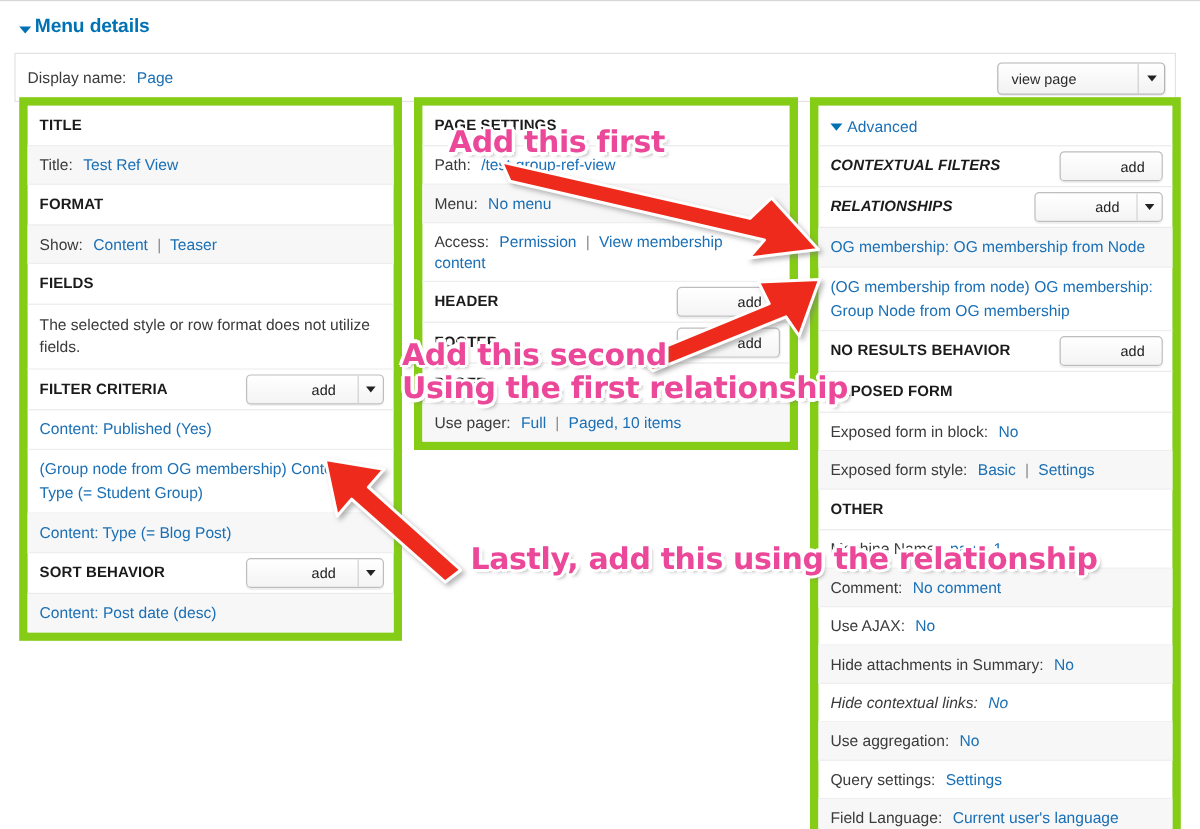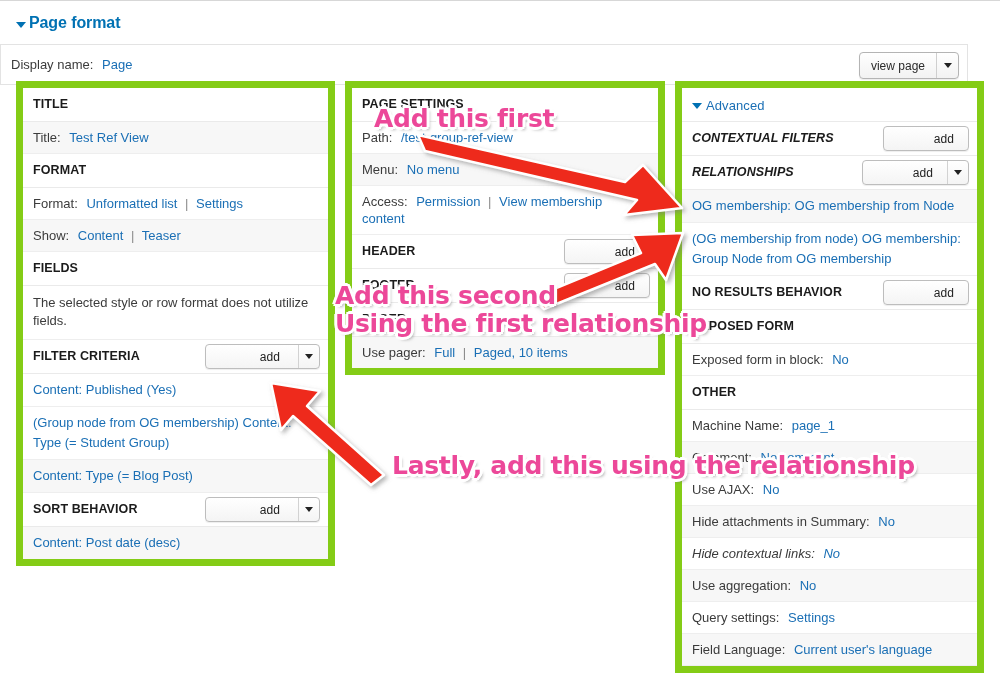--- a/index.html
+++ b/index.html
@@ -34,21 +34,21 @@
   .tri-down {
     width: 0; height: 0;
     border-left: 5px solid transparent;
     border-right: 5px solid transparent;
     border-top: 6px solid #0071b3;
     margin-top: 3px;
   }
 
   .displaybar {
     position: absolute;
-    left: 0;
+    left: 12px;
     top: 43px;
     width: 968px;
     height: 41px;
     border: 1px solid #e3e3e3;
     background: #fff;
     box-sizing: border-box;
   }
   .displaybar .label {
     position: absolute;
     left: 10px;
@@ -66,20 +66,21 @@
     top: 7px;
     height: 25px;
     display: flex;
     align-items: stretch;
     border: 1px solid #b4b4b4;
     border-radius: 4px;
     background: linear-gradient(to bottom, #ffffff 0%, #f2f2f2 100%);
     box-shadow: 0 1px 1px rgba(0,0,0,.08);
     overflow: hidden;
     font-size: 12px;
+    gap: 40px;
   }
   .viewpage-btn .vp-label {
     padding: 0 11px;
     display: flex;
     align-items: center;
     color: #2b2b2b;
   }
   .viewpage-btn .vp-arrow {
     width: 21px;
     border-left: 1px solid #cfcfcf;
@@ -206,21 +207,21 @@
     pointer-events: none;
   }
 </style>
 </head>
 <body>
 
 <div id="page">
 
   <div class="details-title">
     <span class="tri-down"></span>
-    <span>Page format</span>
+    <span>Menu details</span>
   </div>
 
   <div class="displaybar">
     <div class="label">
       <span>Display name:</span>
       <span class="link" style="margin-left:5px">Page</span>
     </div>
     <div class="viewpage-btn">
       <span class="vp-label">view page</span>
       <span class="vp-arrow">
@@ -231,26 +232,20 @@
 
   <div class="col" id="col-left">
 
     <div class="sec-head">TITLE</div>
     <div class="row alt">
       <span>Title:</span>
       <a href="#" style="margin-left:5px">Test Ref View</a>
     </div>
 
     <div class="sec-head">FORMAT</div>
-    <div class="row">
-      <span>Format:</span>
-      <a href="#" style="margin-left:5px">Unformatted list</a>
-      <span class="sep">|</span>
-      <a href="#">Settings</a>
-    </div>
     <div class="row alt">
       <span>Show:</span>
       <a href="#" style="margin-left:5px">Content</a>
       <span class="sep">|</span>
       <a href="#">Teaser</a>
     </div>
 
     <div class="sec-head">FIELDS</div>
     <div class="fields-note">The selected style or row format does not utilize fields.</div>
 
@@ -363,20 +358,26 @@
       <span class="addbtn">
         <span class="a-label">add</span>
       </span>
     </div>
 
     <div class="sec-head">EXPOSED FORM</div>
     <div class="row">
       <span>Exposed form in block:</span>
       <a href="#" style="margin-left:5px">No</a>
     </div>
+    <div class="row alt">
+      <span>Exposed form style:</span>
+      <a href="#" style="margin-left:5px">Basic</a>
+      <span class="sep">|</span>
+      <a href="#">Settings</a>
+    </div>
 
     <div class="sec-head">OTHER</div>
 
     <div class="row">
       <span>Machine Name:</span>
       <a href="#" style="margin-left:5px">page_1</a>
     </div>
     <div class="row alt">
       <span>Comment:</span>
       <a href="#" style="margin-left:5px">No comment</a>

